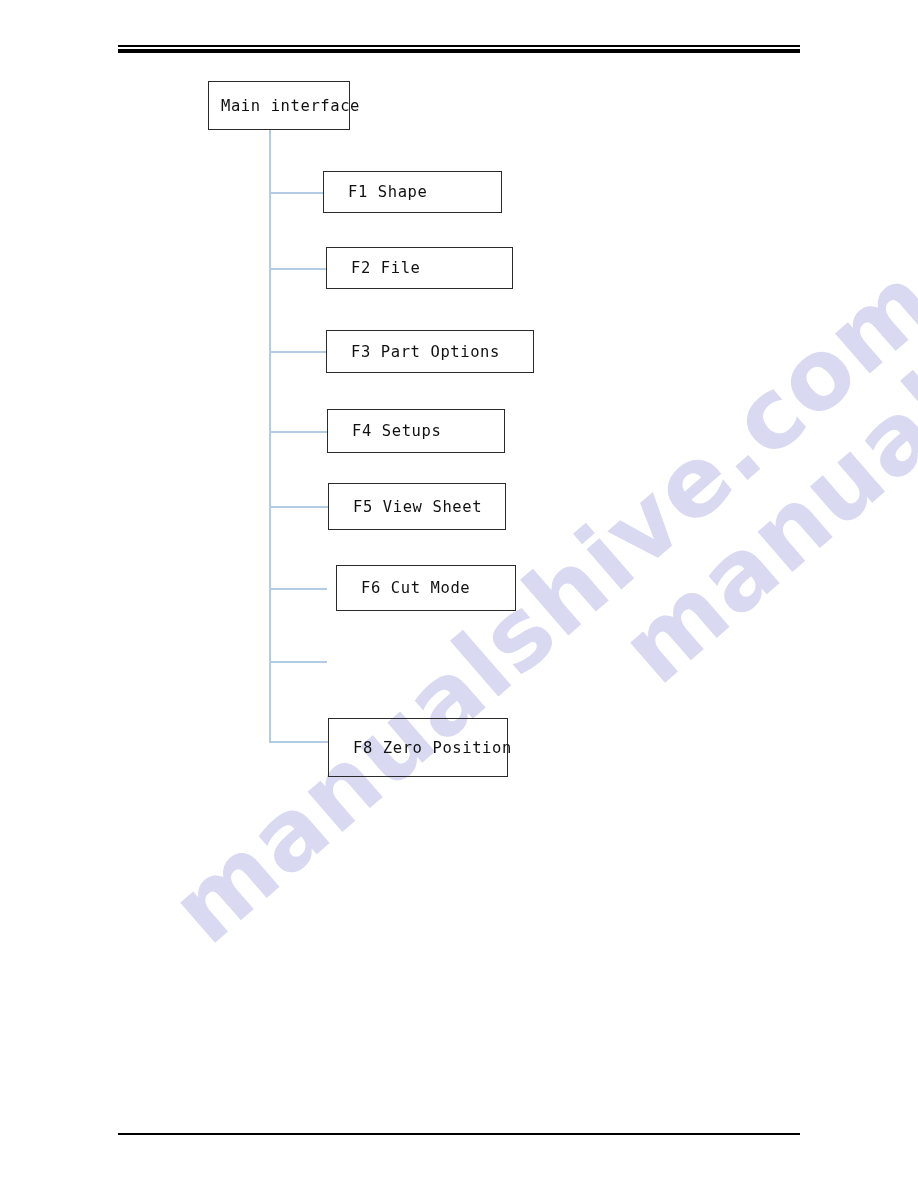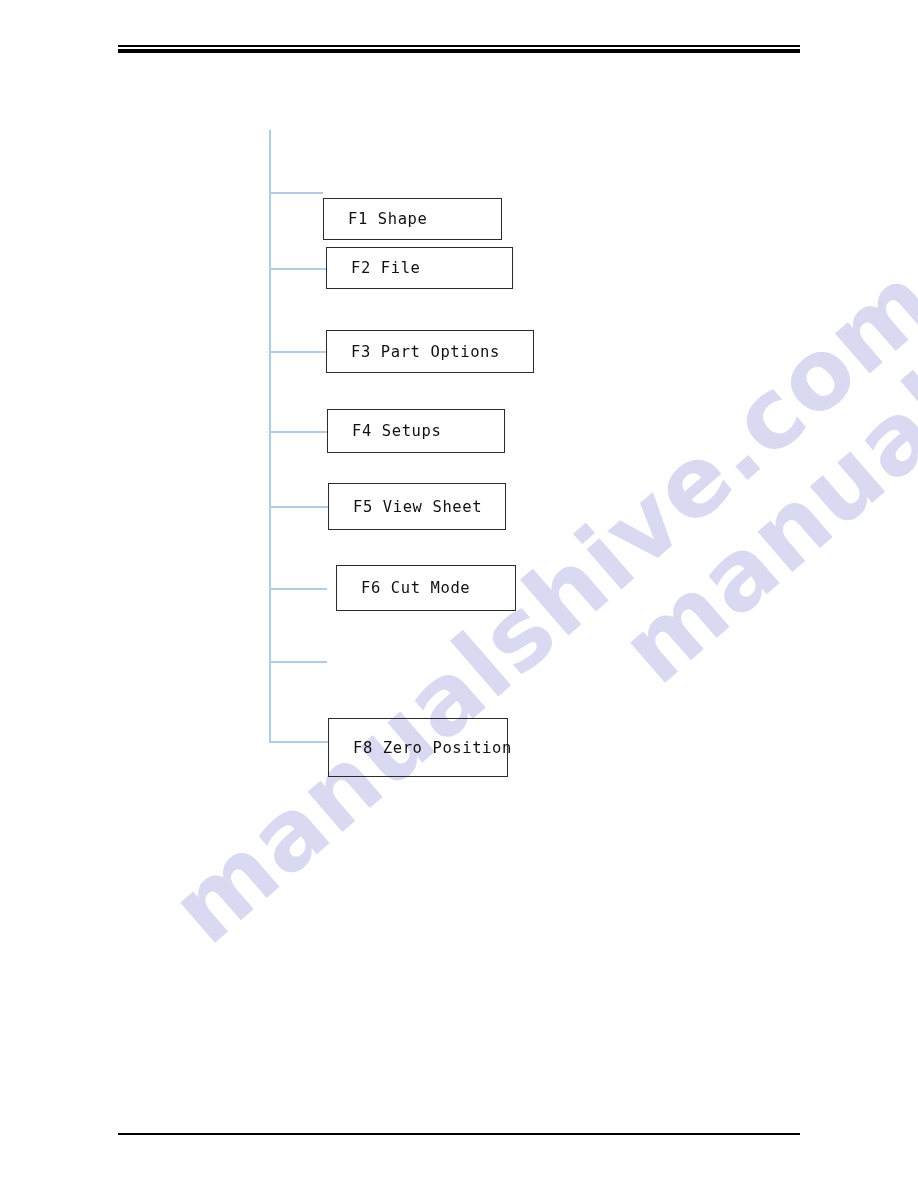--- a/index.html
+++ b/index.html
@@ -107,23 +107,26 @@
     <div class="wm wm-a">manualshive.com</div>
     <div class="wm wm-b">manualshive.com</div>
   </div>
 
   <div class="rule rule-thin-top"></div>
   <div class="rule rule-thick"></div>
 
   <div class="rule rule-footer"></div>
 
   <div class="diagram" id="diagram">
+      <div class="node node-root" style="left: 208px; top: 81px; width: 142px; height: 49px;">
+        <span class="node-label">Main interface</span>
+      </div>
       <div class="conn conn-v" style="left: 269px; top: 130px; height: 611px; background: rgb(178, 204, 227);"></div>
       <div class="conn conn-h" style="left: 269px; top: 192px; width: 54px; background: rgb(178, 204, 227);"></div>
-      <div class="node node-child" style="left: 323px; top: 171px; width: 179px; height: 42px; border-color: rgb(43, 43, 43); margin-top: 27px;">
+      <div class="node node-child" style="left: 323px; top: 171px; width: 179px; height: 42px; border-color: rgb(43, 43, 43);">
         <span class="node-label">F1 Shape</span>
       </div>
       <div class="conn conn-h" style="left: 269px; top: 268px; width: 57px; background: rgb(178, 204, 227);"></div>
       <div class="node node-child" style="left: 326px; top: 247px; width: 187px; height: 42px; border-color: rgb(43, 43, 43);">
         <span class="node-label">F2 File</span>
       </div>
       <div class="conn conn-h" style="left: 269px; top: 351px; width: 57px; background: rgb(178, 204, 227);"></div>
       <div class="node node-child" style="left: 326px; top: 330px; width: 208px; height: 43px; border-color: rgb(43, 43, 43);">
         <span class="node-label">F3 Part Options</span>
       </div>

